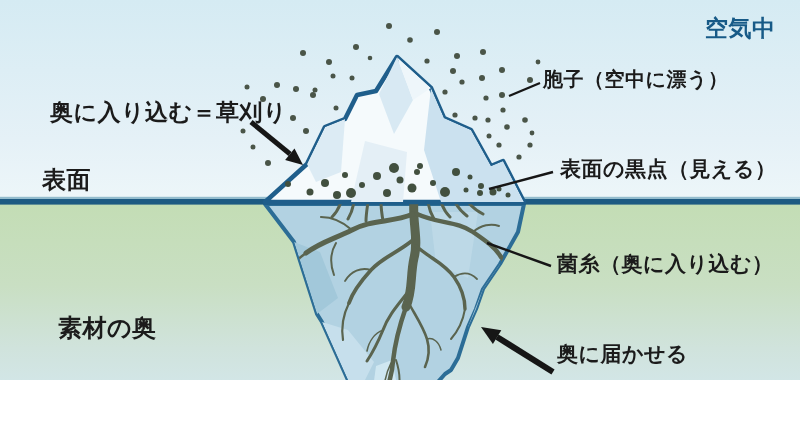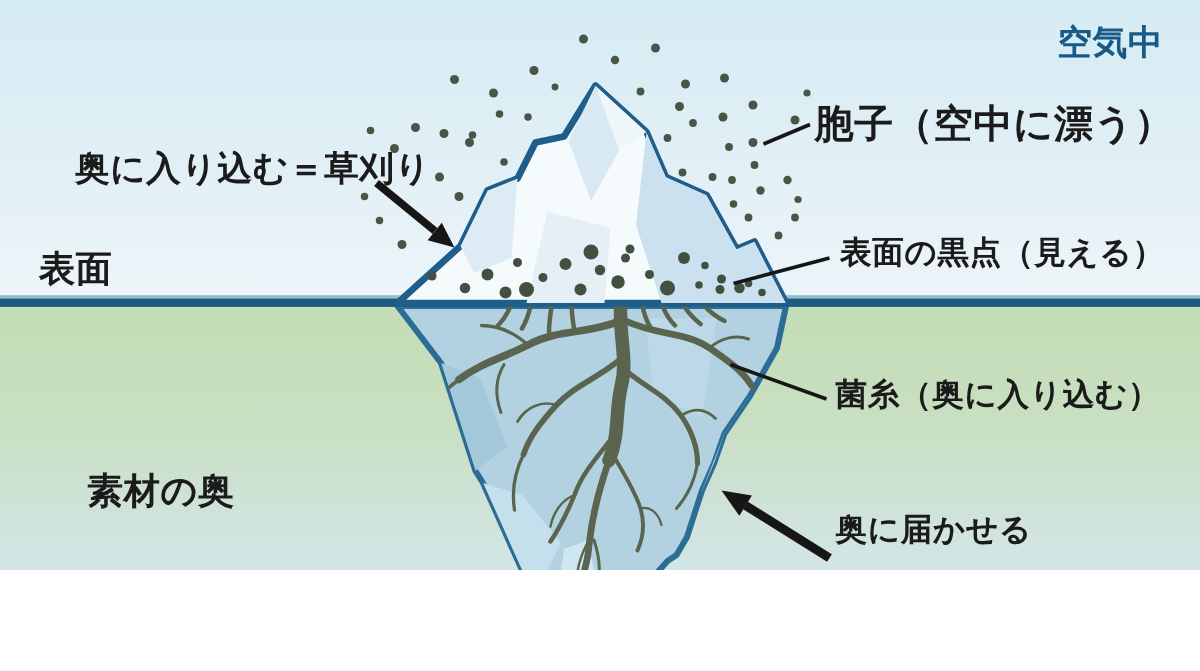--- a/index.html
+++ b/index.html
@@ -13,23 +13,23 @@
   .stage svg{position:absolute;left:0;top:0;}
   .lbl{
     position:absolute;
     font-weight:700;
     color:#1b1b1b;
     white-space:nowrap;
     letter-spacing:0.5px;
     line-height:1.15;
   }
   .lbl-air{left:705px;top:15px;font-size:23px;color:#175a87;}
-  .lbl-spores{left:543px;top:68px;font-size:26px;}
+  .lbl-spores{left:543px;top:68px;font-size:20px;}
   .lbl-surface-action{left:50px;top:99px;font-size:23px;}
-  .lbl-surface{left:26px;top:166px;font-size:24px;}
+  .lbl-surface{left:42px;top:166px;font-size:24px;}
   .lbl-blackdots{left:560px;top:157px;font-size:21px;}
   .lbl-hyphae{left:557px;top:252px;font-size:21px;text-align:center;}
   .lbl-material{left:28px;top:314px;font-size:24px;margin-left:30px;}
   .lbl-deep{left:557px;top:341px;font-size:21px;line-height:26px;text-align:right;}
 </style>
 </head>
 <body>
 
 <div class="stage">
 

